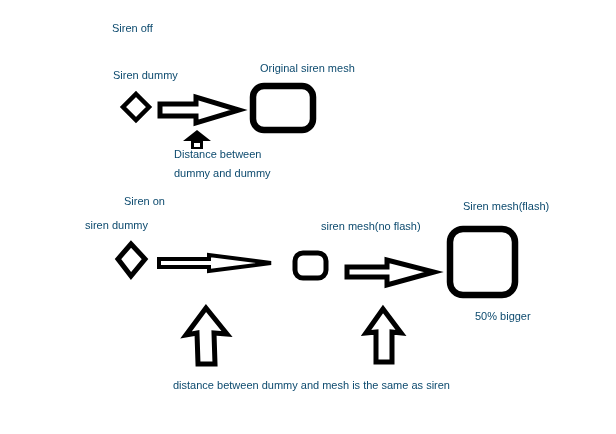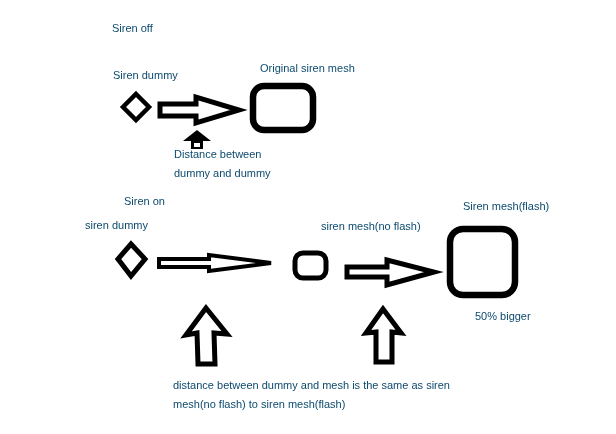--- a/index.html
+++ b/index.html
@@ -60,21 +60,21 @@
   <div class="label" style="left:112px; top:193px;margin-left:12px;">Siren on</div>
 
   <div class="label" style="left:85px; top:217px;">siren dummy</div>
 
   <div class="label" style="left:285px; top:218px;margin-left:36px;">siren mesh(no flash)</div>
 
   <div class="label" style="left:463px; top:198px;">Siren mesh(flash)</div>
 
   <div class="label" style="left:475px; top:308px;">50% bigger</div>
 
-  <div class="label note" style="left:173px; top:376px;"><span>distance between dummy and mesh is the same as siren</span><br><span>mesh(no flash) to siren mesh(flash)</span></div>
+  <div class="label note" style="left:173px; top:376px;"><span>distance between dummy and mesh is the same as siren</span><br></div>
 
   <svg id="drawing" width="616" height="434" viewBox="0 0 616 434">
 
     <polygon class="outline" stroke-width="4.5" points="136,94 149,107 136,120 123,107"></polygon>
 
     <polygon class="outline" stroke-width="5" stroke-linejoin="miter" points="160,104 196,104 196,97 239,110 196,123 196,116 160,116"></polygon>
 
     <rect class="outline" stroke-width="6.5" x="253" y="86" width="60" height="44" rx="11" ry="11"></rect>
 
     <g>

